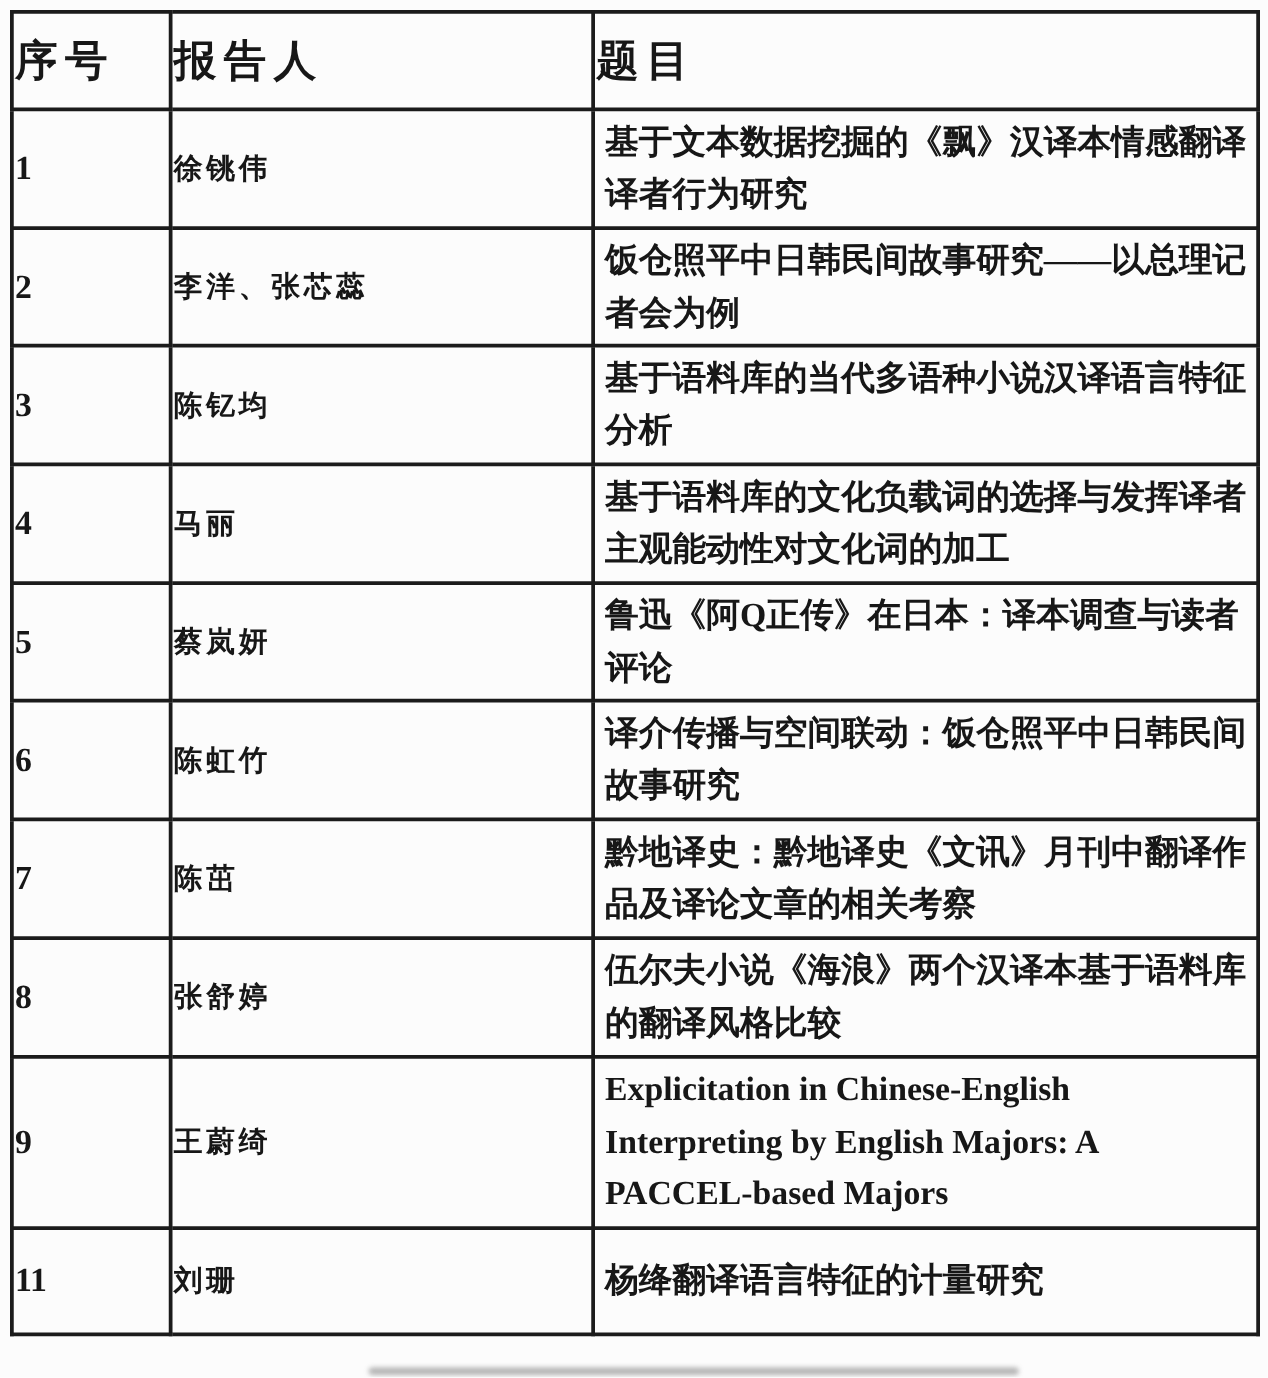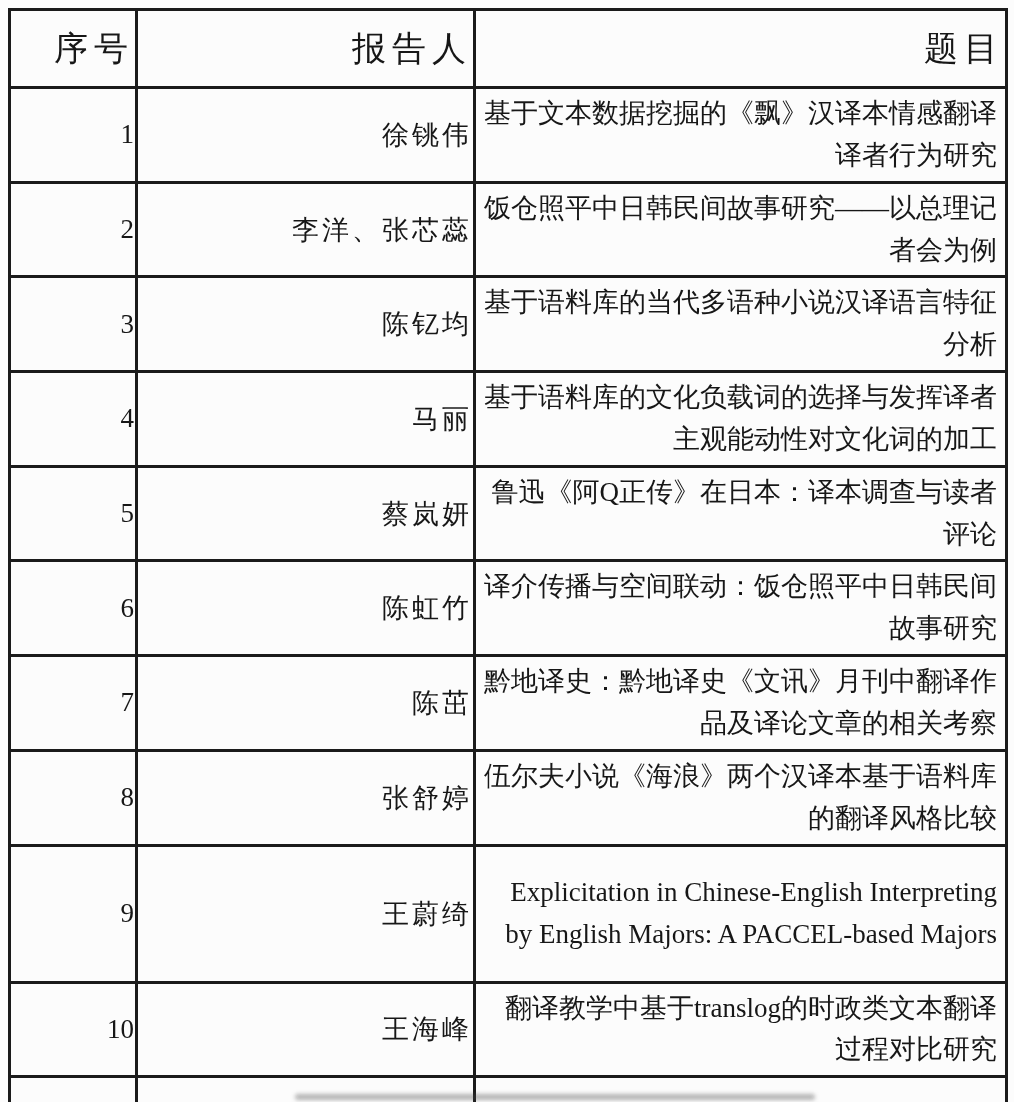--- a/index.html
+++ b/index.html
@@ -25,23 +25,23 @@
     position: absolute;
     left: 8px;
     top: 8px;
     width: 997px;
     border-collapse: collapse;
     table-layout: fixed;
   }
   .schedule th,
   .schedule td {
     border: 3px solid #1b1b1b;
-    text-align: right;
+    text-align: left;
     vertical-align: middle;
-    font-weight: normal;
+    font-weight: bold;
     overflow: hidden;
   }
   .schedule col.col-idx   { width: 127px; }
   .schedule col.col-name  { width: 338px; }
   .schedule col.col-title { width: 532px; }
 
   .schedule thead tr { height: 78px; }
   .schedule th {
     font-size: 34px;
     letter-spacing: 6px;
@@ -50,21 +50,21 @@
   .schedule tbody tr:nth-child(1)  { height: 88px; }
   .schedule tbody tr:nth-child(8)  { height: 94px; }
   .schedule tbody tr:nth-child(9)  { height: 137px; }
   .schedule tbody tr:nth-child(10) { height: 85px; }
   .schedule tbody tr:nth-child(11) { height: 84px; }
 
   .c-idx {
     font-size: 27px;
   }
   .c-name {
-    font-size: 27px;
+    font-size: 23px;
     letter-spacing: 3px;
   }
   .c-title {
     font-size: 27px;
     line-height: 1.55;
     padding: 4px 8px;
   }
   .scan-shadow {
     position: absolute;
     left: 295px;
@@ -133,25 +133,20 @@
         <td class="c-idx">8</td>
         <td class="c-name">张舒婷</td>
         <td class="c-title">伍尔夫小说《海浪》两个汉译本基于语料库的翻译风格比较</td>
       </tr>
       <tr>
         <td class="c-idx">9</td>
         <td class="c-name">王蔚绮</td>
         <td class="c-title">Explicitation in Chinese-English Interpreting by English Majors: A PACCEL-based Majors</td>
       </tr>
       <tr>
-        <td class="c-idx">10</td>
-        <td class="c-name">王海峰</td>
-        <td class="c-title">翻译教学中基于translog的时政类文本翻译过程对比研究</td>
-      </tr>
-      <tr>
         <td class="c-idx">11</td>
         <td class="c-name">刘珊</td>
         <td class="c-title">杨绛翻译语言特征的计量研究</td>
       </tr>
     </tbody>
   </table>
   <div class="scan-shadow"></div>
 </div>
 
 </body></html>

